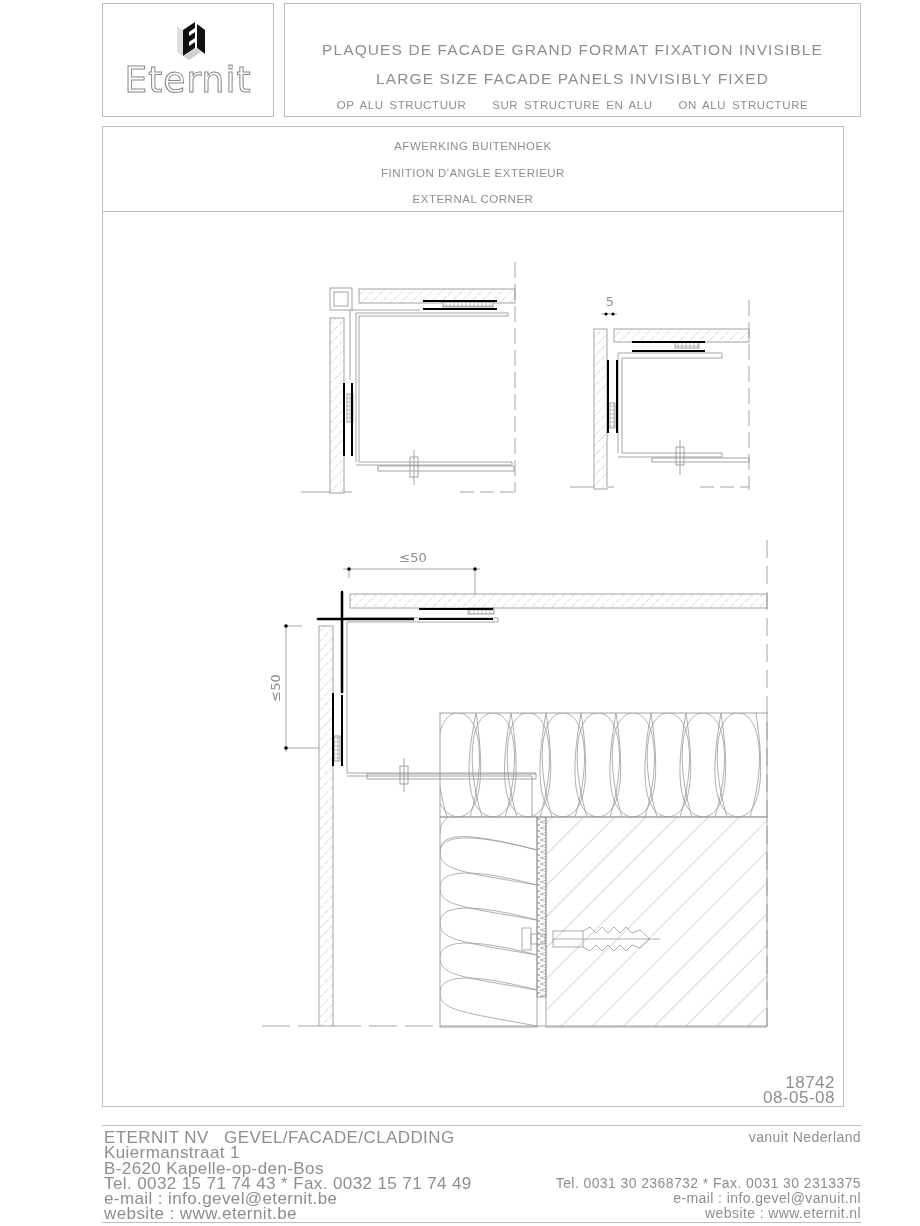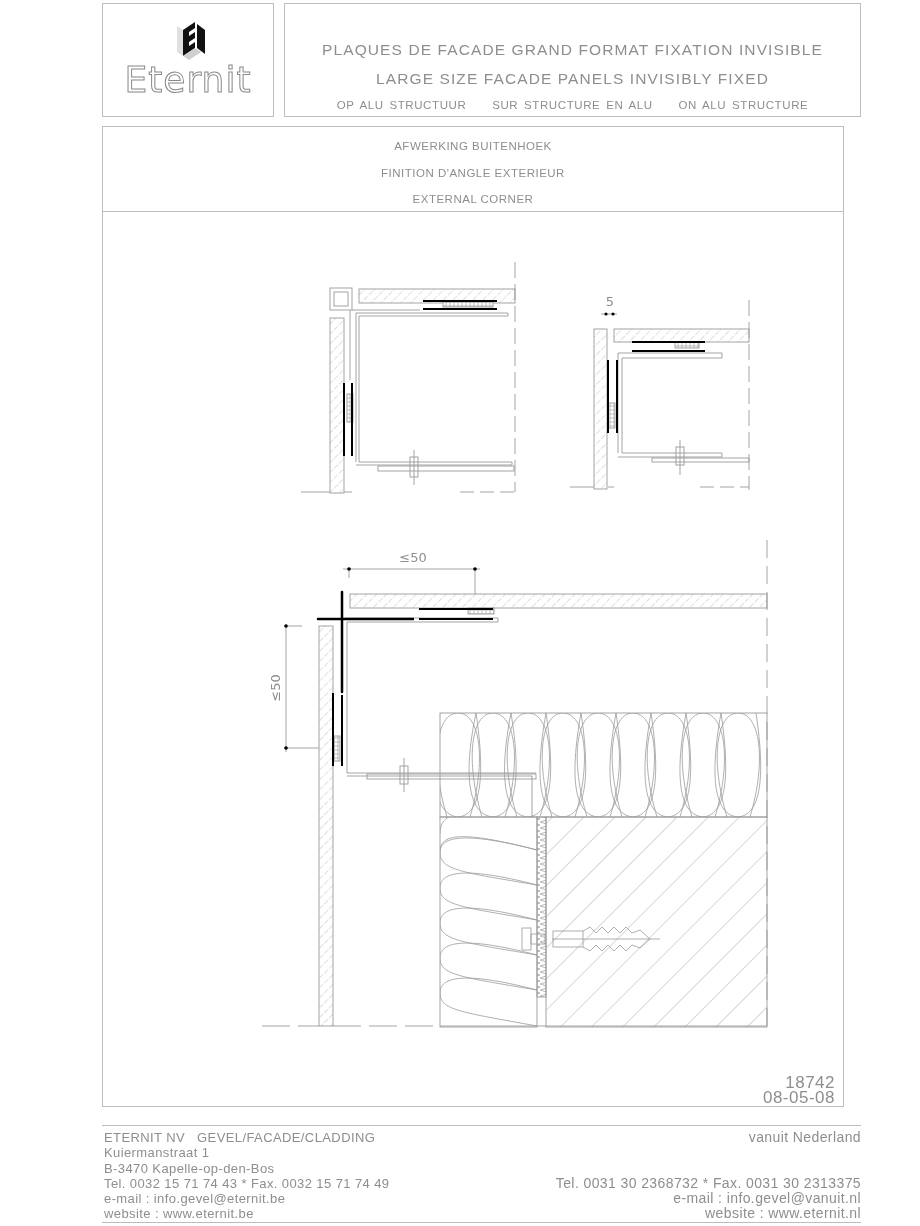--- a/index.html
+++ b/index.html
@@ -10,21 +10,21 @@
   .title-box { left: 284px; top: 3px; width: 577px; height: 114px; text-align: center; }
   .title-line { position: absolute; left: 0; right: 0; font-size: 15.5px; letter-spacing: 1.1px; color: #8e8e8e; font-weight: normal; }
   .sub-line { position: absolute; left: 0; right: 0; font-size: 11.5px; letter-spacing: 0.6px; color: #8e8e8e; word-spacing: 2px; }
   .sub-line span { margin: 18px 10px; }
   .main-box { left: 102px; top: 126px; width: 742px; height: 981px; }
   .head-area { position: absolute; left: 0; right: 0; top: 0; height: 84px; border-bottom: 1px solid #bdbdbd; text-align: center; }
   .head-line { position: absolute; left: 0; right: 0; font-size: 11.5px; letter-spacing: 0.5px; color: #8e8e8e; }
   .drawing { position: absolute; left: 0; top: 0; }
   .ref { position: absolute; right: 8px; text-align: right; font-size: 17px; color: #8e8e8e; letter-spacing: 0.5px; }
   .footer-rule { position: absolute; left: 102px; width: 759px; height: 0; border-top: 1px solid #bdbdbd; }
-  .footer-left { position: absolute; left: 104px; top: 1130px; font-size: 13px; line-height: 15.3px; color: #8e8e8e; letter-spacing: 0.4px; }
+  .footer-left { position: absolute; left: 104px; top: 1130px; font-size: 17px; line-height: 15.3px; color: #8e8e8e; letter-spacing: 0.4px; }
   .footer-right { position: absolute; right: 59px; top: 1130px; font-size: 14px; line-height: 15.3px; color: #8e8e8e; letter-spacing: 0.4px; text-align: right; }
   .footer-left div, .footer-right div { white-space: pre; }
 </style>
 </head>
 <body>
 
 <div class="box logo-box">
   <svg width="170" height="112" viewBox="0 0 170 112">
 
     <g transform="translate(70,18)">
@@ -230,21 +230,21 @@
   </svg>
 
   <div class="ref" style="top:946px">18742</div>
   <div class="ref" style="top:961px">08-05-08</div>
 </div>
 
 <div class="footer-rule" style="top:1125px"></div>
 <div class="footer-left">
   <div>ETERNIT NV   GEVEL/FACADE/CLADDING</div>
   <div>Kuiermanstraat 1</div>
-  <div>B-3470 Kapelle-op-den-Bos</div>
+  <div>B-2620 Kapelle-op-den-Bos</div>
   <div>Tel. 0032 15 71 74 43 * Fax. 0032 15 71 74 49</div>
   <div>e-mail : info.gevel@eternit.be</div>
   <div>website : www.eternit.be</div>
 </div>
 <div class="footer-right">
   <div>vanuit Nederland</div>
   <div>&nbsp;</div>
   <div>&nbsp;</div>
   <div>Tel. 0031 30 2368732 * Fax. 0031 30 2313375</div>
   <div>e-mail : info.gevel@vanuit.nl</div>

